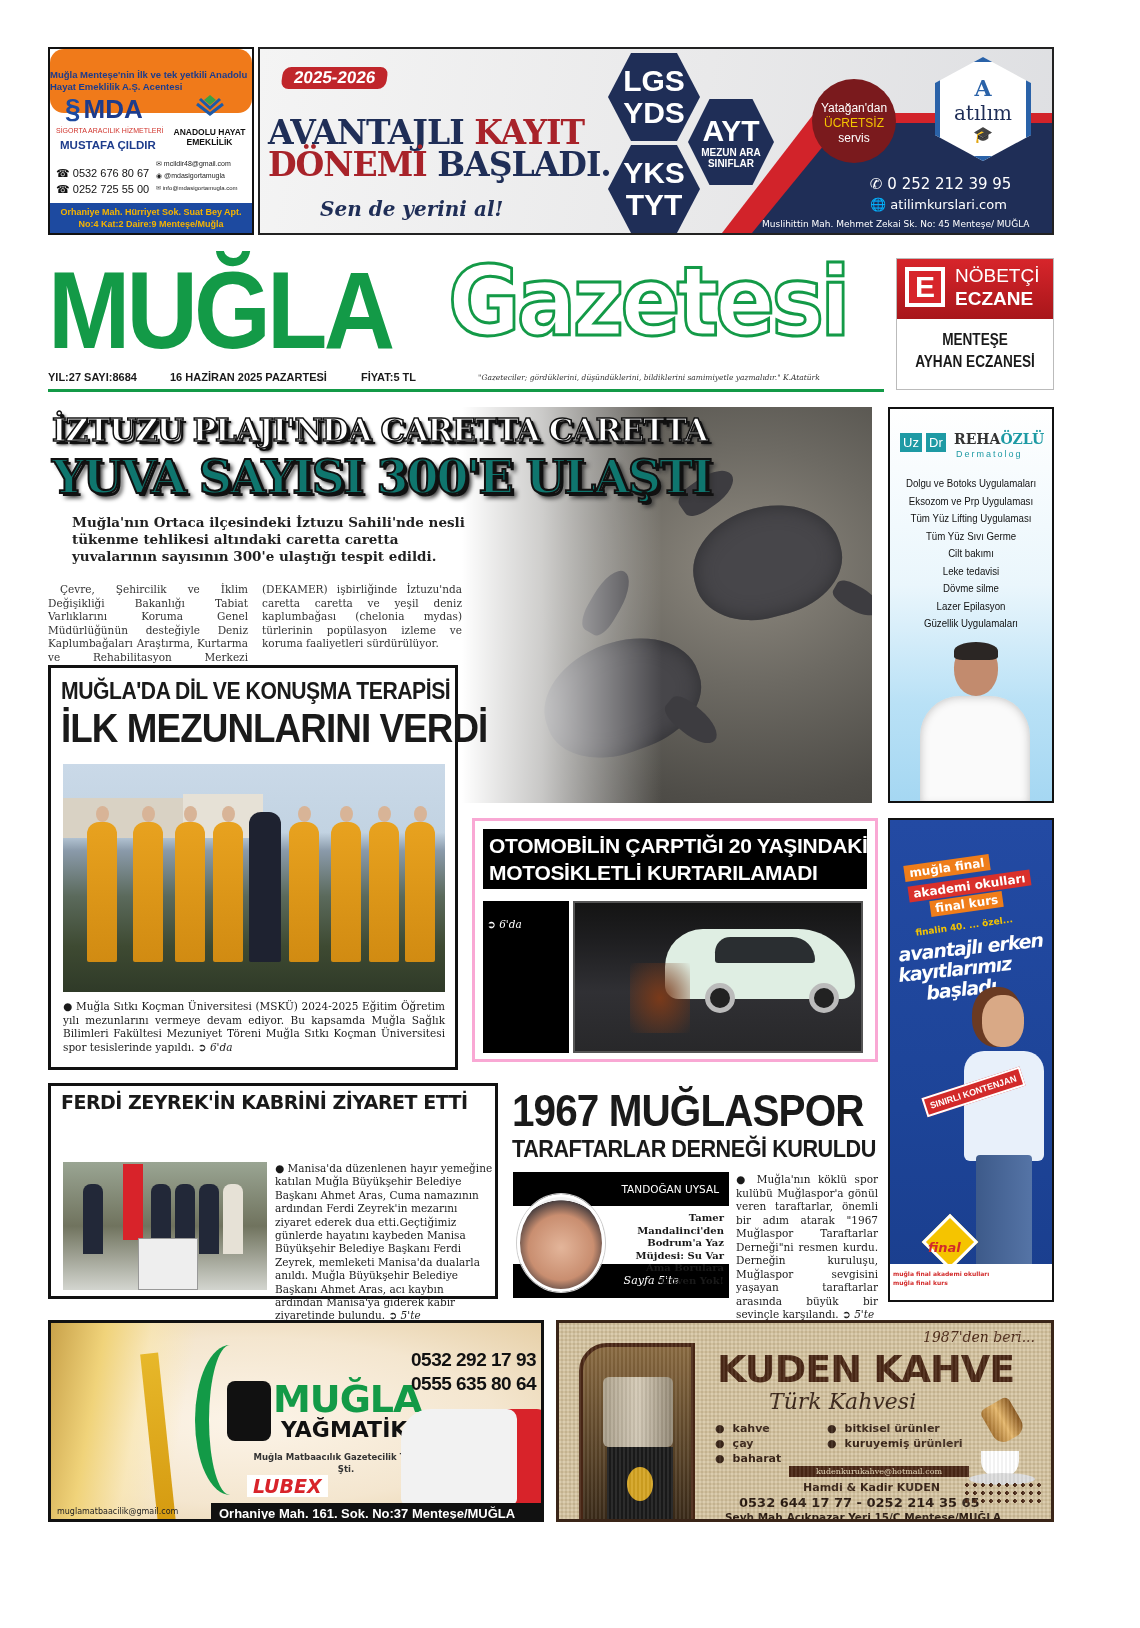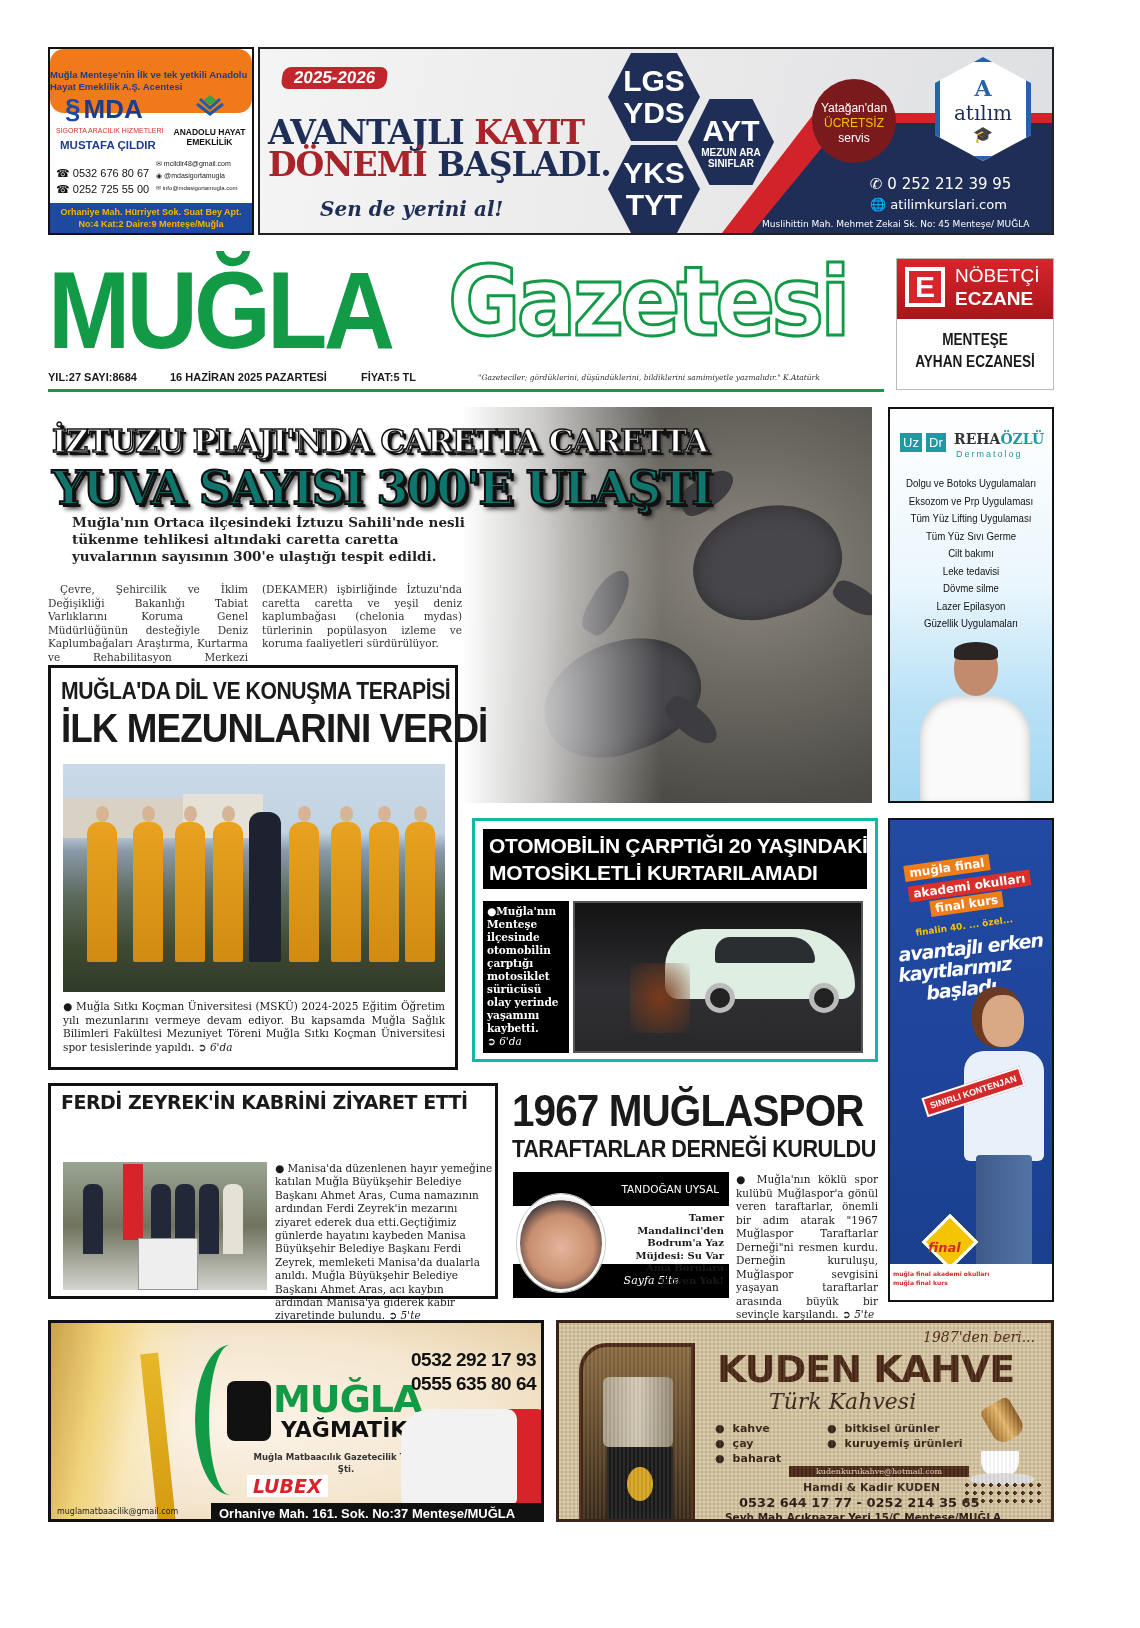--- a/index.html
+++ b/index.html
@@ -57,41 +57,41 @@
   #pharmacy .t1 { position: absolute; left: 58px; top: 6px; font: 19px "Liberation Sans", sans-serif; color: #fff; }
   #pharmacy .t2 { position: absolute; left: 58px; top: 29px; font: bold 19px "Liberation Sans", sans-serif; color: #fff; }
   #pharmacy .name { text-align: center; font: bold 16px "Liberation Sans", sans-serif; line-height: 22px; padding-top: 10px; transform: scaleX(0.85); }
 
   
   #lead-photo { left: 462px; top: 407px; width: 410px; height: 396px; overflow: hidden;
     background: radial-gradient(ellipse at 70% 40%, #8f8a80 0%, #6d6a63 35%, #4f4d48 70%, #3e3c38 100%); }
   #lead-photo .fade { position: absolute; left: 0; top: 0; width: 200px; height: 100%; background: linear-gradient(90deg, #ffffff 0%, rgba(255,255,255,0.7) 40%, rgba(255,255,255,0) 100%); }
   .turtle { position: absolute; background: #47464a; border-radius: 50% 50% 45% 45%; box-shadow: inset 0 0 20px #2e2e31; }
   .flipper { position: absolute; background: #3d3c40; border-radius: 40% 60% 60% 40%; }
-  #lead-headline { left: 52px; top: 423px; width: 620px; text-align: center; }
+  #lead-headline { left: 52px; top: 412px; width: 620px; text-align: center; }
   #lead-headline .l1 { font: bold 31px "DejaVu Serif", serif; color: #fff; -webkit-text-stroke: 1.5px #111; text-shadow: 3px 3px 0 #111, 4px 4px 3px #333; letter-spacing: -1px; white-space: nowrap; }
   #lead-headline .l2 { font: bold 46px "DejaVu Serif", serif; color: #0f766e; -webkit-text-stroke: 2px #111; text-shadow: 3px 3px 0 #111, 5px 5px 4px #333; letter-spacing: -2px; white-space: nowrap; margin-top: 2px; }
   #lead-summary { left: 48px; top: 514px; width: 416px; font: bold 13.5px "DejaVu Serif", serif; line-height: 17px; color: #222; margin-left: 24px; }
   #lead-body { left: 48px; top: 583px; width: 414px; font: 10.5px "DejaVu Serif", serif; line-height: 13.5px; color: #333; column-count: 2; column-gap: 14px; text-align: justify; }
   #lead-body p { text-indent: 12px; }
 
   
   #story-grad { left: 48px; top: 665px; width: 410px; height: 405px; border: 3px solid #111; padding: 8px 10px; }
   #story-grad .h1 { font: bold 23px "Liberation Sans", sans-serif; letter-spacing: -0.5px; transform: scaleX(0.92); transform-origin: left; white-space: nowrap; line-height: 30px; }
   #story-grad .h2 { font: bold 40px "Liberation Sans", sans-serif; letter-spacing: -1px; transform: scaleX(0.92); transform-origin: left; white-space: nowrap; line-height: 44px; }
   #grad-photo { position: absolute; left: 12px; top: 96px; width: 382px; height: 228px; overflow: hidden;
     background: linear-gradient(#cad9e8 0%, #c2d3e2 30%, #8a9aaa 38%, #5b6a5c 58%, #3e4a32 80%, #2f3a28 100%); }
   #grad-photo .bldg { position: absolute; background: #d9d2c4; }
   #grad-photo .grad { position: absolute; bottom: 30px; width: 30px; height: 140px; background: linear-gradient(#e8a21f, #d18b12); border-radius: 12px 12px 2px 2px; }
   #grad-photo .grad::before { content: ""; position: absolute; left: 9px; top: -16px; width: 13px; height: 16px; background: #d8b497; border-radius: 50%; }
   #grad-photo .suit { position: absolute; bottom: 30px; width: 32px; height: 150px; background: #1e2230; border-radius: 12px 12px 2px 2px; }
   #grad-caption { position: absolute; left: 12px; top: 332px; width: 382px; font: 10.5px "DejaVu Serif", serif; line-height: 13.5px; text-align: justify; }
 
   
-  #story-moto { left: 472px; top: 818px; width: 406px; height: 244px; border: 3px solid #14b8a6; padding: 8px; }
+  #story-moto { left: 472px; top: 818px; width: 406px; height: 244px; border: 3px solid #f9a8d4; padding: 8px; }
   #story-moto .head { background: #000; color: #fff; font: bold 21px "Liberation Sans", sans-serif; line-height: 27px; padding: 3px 6px; white-space: nowrap; letter-spacing: -0.3px; }
   #moto-side { position: absolute; left: 8px; top: 80px; width: 86px; height: 152px; background: #000; color: #fff; font: bold 10.5px "DejaVu Serif", serif; line-height: 13px; padding: 4px; }
   #moto-photo { position: absolute; left: 98px; top: 80px; width: 290px; height: 152px; border: 2px solid #555; overflow: hidden;
     background: linear-gradient(#141414 0%, #1e1e20 25%, #303034 60%, #28282a 100%); }
   #moto-photo .car { position: absolute; left: 90px; top: 26px; width: 190px; height: 70px; background: #dfeee3; border-radius: 40px 60px 14px 14px; }
   #moto-photo .car::before { content: ""; position: absolute; left: 50px; top: 8px; width: 100px; height: 26px; background: #2a2e31; border-radius: 20px 30px 4px 4px; }
   #moto-photo .wheel { position: absolute; width: 30px; height: 30px; border-radius: 50%; background: #222; border: 5px solid #bbb; }
   #moto-photo .blur { position: absolute; left: 55px; top: 60px; width: 60px; height: 70px; background: radial-gradient(#7a3a1a, rgba(40,20,10,0)); }
 
   
@@ -288,21 +288,21 @@
     <div class="grad" style="left:226px;"></div>
     <div class="grad" style="left:268px;"></div>
     <div class="grad" style="left:306px;"></div>
     <div class="grad" style="left:342px;"></div>
   </div>
   <div id="grad-caption"><span>●    Muğla Sıtkı Koçman Üniversitesi (MSKÜ) 2024-2025 Eğitim Öğretim yılı mezunlarını vermeye devam ediyor. Bu kapsamda Muğla Sağlık Bilimleri Fakültesi Mezuniyet Töreni Muğla Sıtkı Koçman Üniversitesi spor tesislerinde yapıldı.</span> <span class="ref">6'da</span></div>
 </div>
 
 <div id="story-moto" class="abs">
   <div class="head"><span>OTOMOBİLİN ÇARPTIĞI 20 YAŞINDAKİ</span><br><span>MOTOSİKLETLİ KURTARILAMADI</span></div>
-  <div id="moto-side"><span>●Muğla'nın Menteşe ilçesinde otomobilin çarptığı motosiklet sürücüsü olay yerinde yaşamını kaybetti.</span><br><span class="ref" style="font-weight:normal;">6'da</span></div>
+  <div id="moto-side"><br><span class="ref" style="font-weight:normal;">6'da</span></div>
   <div id="moto-photo">
     <div class="car"></div>
     <div class="wheel" style="left:130px;top:80px;"></div>
     <div class="wheel" style="left:234px;top:80px;"></div>
     <div class="blur"></div>
   </div>
 </div>
 
 <div id="ad-derm" class="abs">
   <div class="uz">Uz</div>

